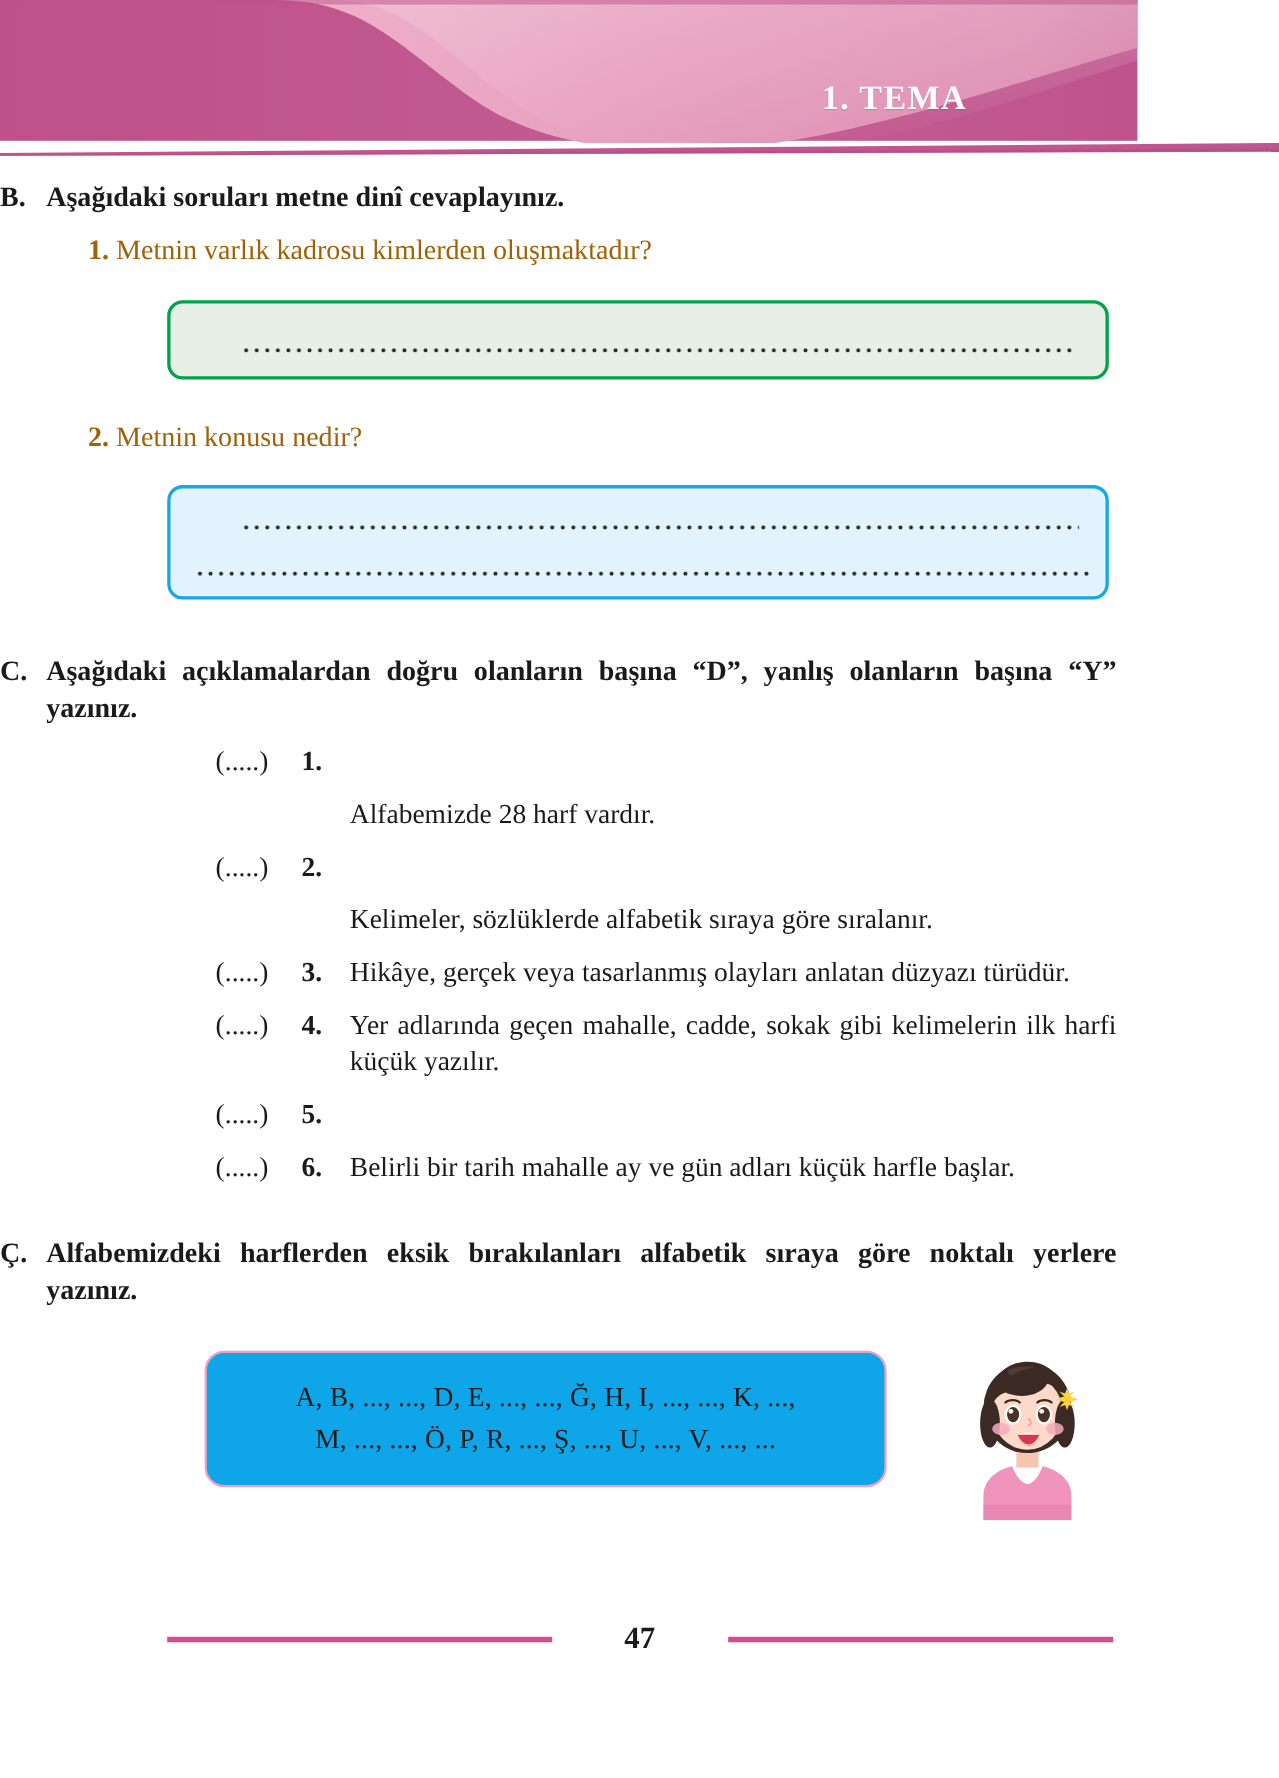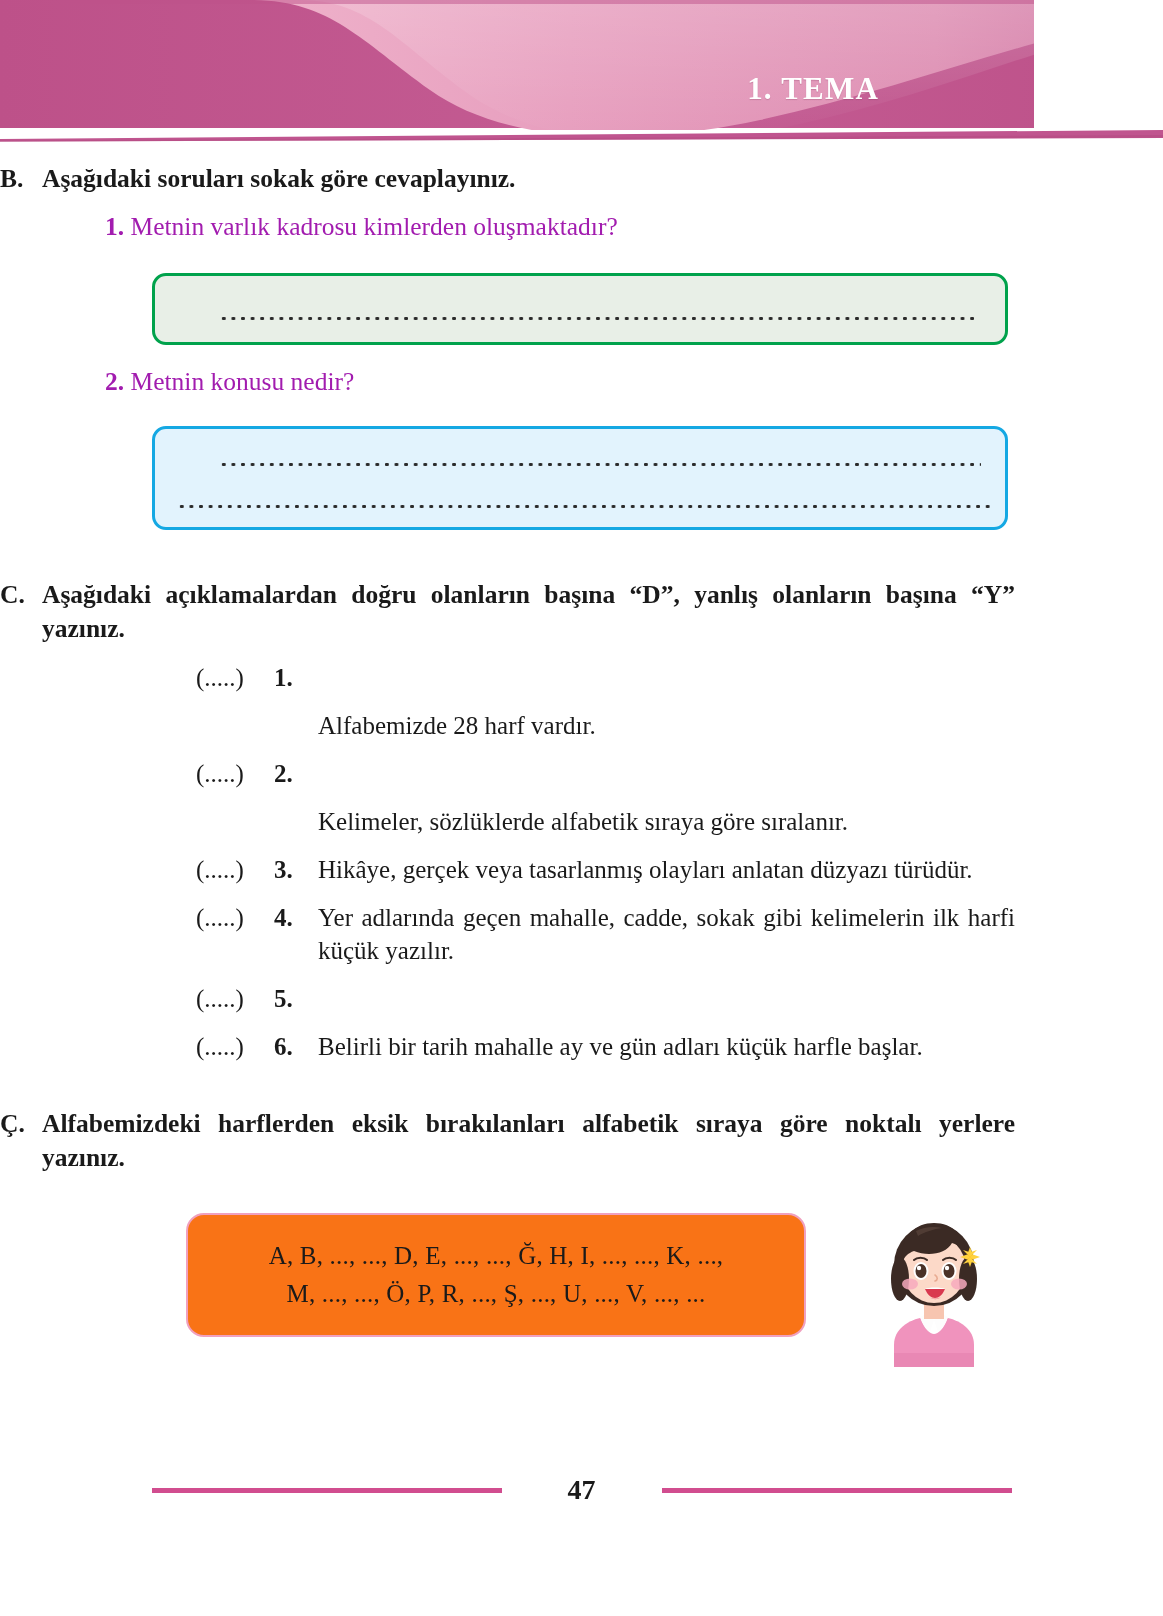--- a/index.html
+++ b/index.html
@@ -83,22 +83,22 @@
     text-align: justify;
     text-justify: inter-word;
     padding-right: 148px;
   }
   .lettered .body.nojust { text-align: left; }
 
   
   .question {
     font-size: 25.5px;
     line-height: 1.3;
-    color: #a21caf;
-    padding-left: 105px;
+    color: #a16207;
+    padding-left: 80px;
     margin-top: 14px;
   }
   .question b { font-weight: bold; }
 
   
   .answer-box {
     position: relative;
     margin-left: 152px;
     margin-right: 155px;
     border-radius: 14px;
@@ -164,21 +164,21 @@
     position: relative;
     margin-top: 32px;
     height: 158px;
   }
   .bubble {
     position: absolute;
     left: 186px;
     top: 6px;
     width: 620px;
     height: 124px;
-    background: #f97316;
+    background: #0ea5e9;
     border: 2.5px solid #f0a0bf;
     border-radius: 18px;
     display: flex;
     flex-direction: column;
     justify-content: center;
     align-items: center;
     text-align: center;
   }
   .bubble-line {
     font-size: 25px;
@@ -262,33 +262,33 @@
     <path d="M0,11 L1163,2 L1163,10 L0,13.5 Z" fill="#c0558f"></path>
     <path d="M0,12.6 L1163,7 L1163,9.5 L0,13.8 Z" fill="#b34a82" opacity="0.55"></path>
   </svg>
 </div>
 
 <div class="content">
 
   <div class="section">
     <div class="lettered">
       <span class="marker"><span class="marker-inner">B.</span></span>
-      <span class="body nojust">Aşağıdaki soruları sokak göre cevaplayınız.</span>
+      <span class="body nojust">Aşağıdaki soruları metne dinî cevaplayınız.</span>
     </div>
 
     <div class="question">
       <b>1.</b>
       <span>Metnin varlık kadrosu kimlerden oluşmaktadır?</span>
     </div>
 
     <div class="answer-box box-green">
       <div class="dots-line"></div>
     </div>
 
-    <div class="question" style="margin-top:20px;">
+    <div class="question" style="margin-top:35px;">
       <b>2.</b>
       <span>Metnin konusu nedir?</span>
     </div>
 
     <div class="answer-box box-blue">
       <div class="dots-line l1"></div>
       <div class="dots-line l2"></div>
     </div>
   </div>
 

